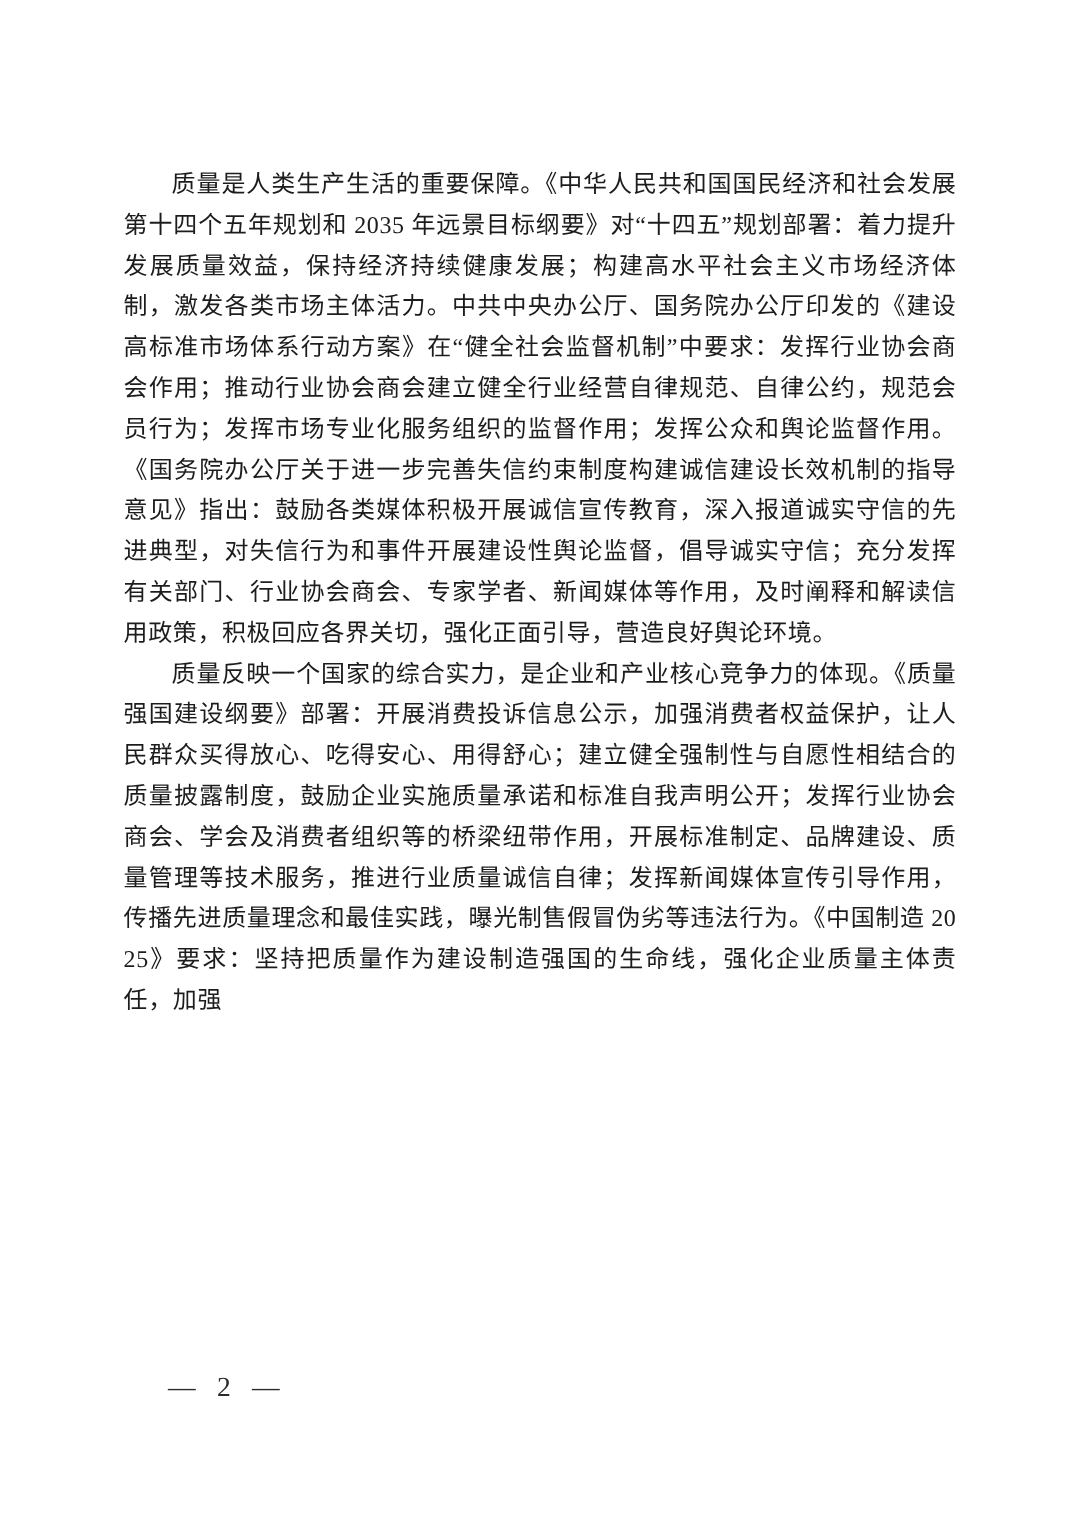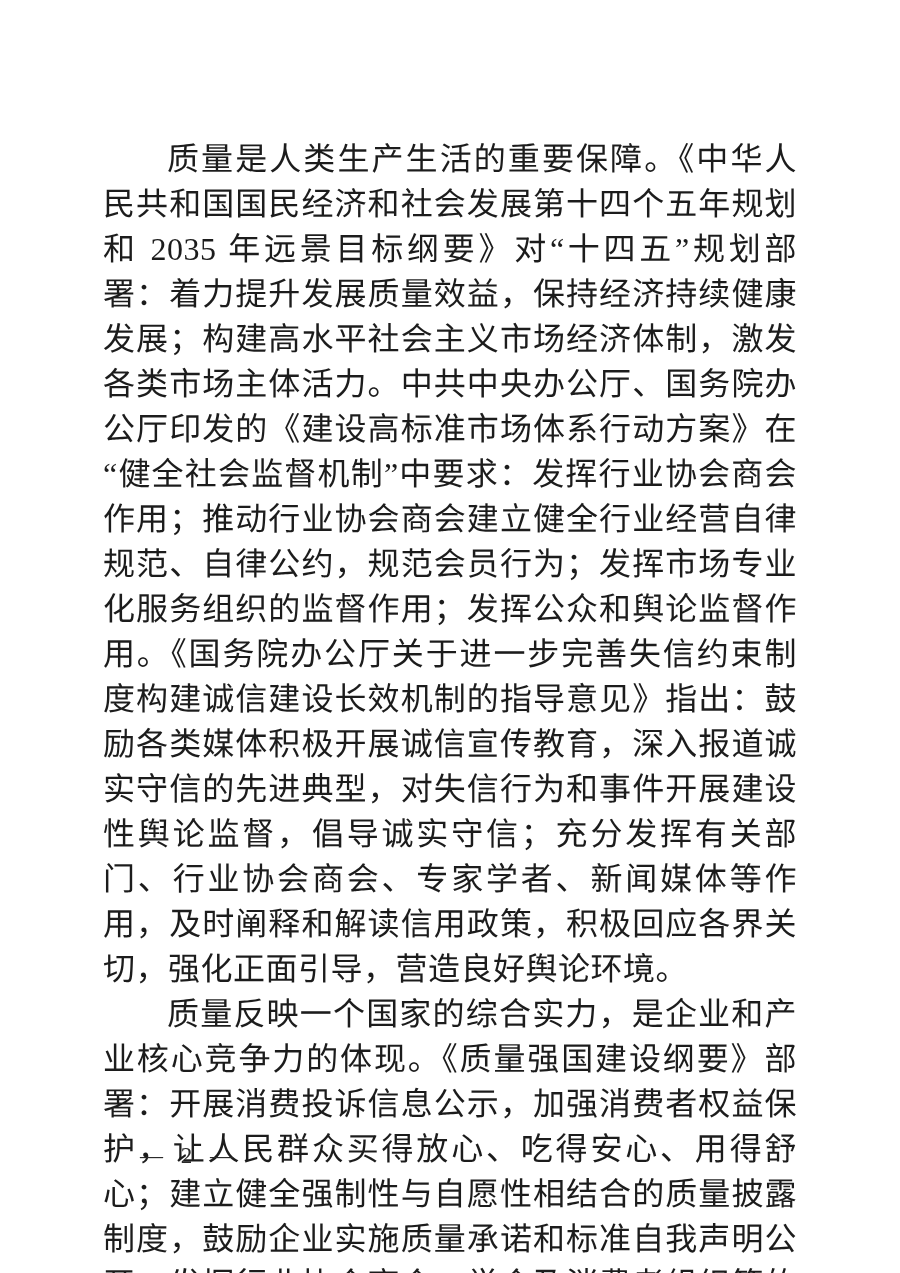--- a/index.html
+++ b/index.html
@@ -17,22 +17,22 @@
     color: #1c1c1c;
   }
   .text-block {
     position: absolute;
     left: 103px;
     top: 137px;
     width: 694px;
   }
   .text-block p {
     margin: 0;
-    font-size: 32px;
-    line-height: 45px;
+    font-size: 20px;
+    line-height: 34px;
     text-align: justify;
     text-align-last: left;
     text-justify: inter-ideograph;
     text-indent: 2em;
     letter-spacing: 0.5px;
     word-break: break-all;
   }
   .page-number {
     position: absolute;
     left: 140px;
@@ -43,16 +43,16 @@
     color: #2a2a2a;
     white-space: nowrap;
   }
 </style>
 </head>
 <body>
 
 <div class="page">
   <div class="text-block">
     <p>质量是人类生产生活的重要保障。《中华人民共和国国民经济和社会发展第十四个五年规划和 2035 年远景目标纲要》对“十四五”规划部署：着力提升发展质量效益，保持经济持续健康发展；构建高水平社会主义市场经济体制，激发各类市场主体活力。中共中央办公厅、国务院办公厅印发的《建设高标准市场体系行动方案》在“健全社会监督机制”中要求：发挥行业协会商会作用；推动行业协会商会建立健全行业经营自律规范、自律公约，规范会员行为；发挥市场专业化服务组织的监督作用；发挥公众和舆论监督作用。《国务院办公厅关于进一步完善失信约束制度构建诚信建设长效机制的指导意见》指出：鼓励各类媒体积极开展诚信宣传教育，深入报道诚实守信的先进典型，对失信行为和事件开展建设性舆论监督，倡导诚实守信；充分发挥有关部门、行业协会商会、专家学者、新闻媒体等作用，及时阐释和解读信用政策，积极回应各界关切，强化正面引导，营造良好舆论环境。</p>
-    <p>质量反映一个国家的综合实力，是企业和产业核心竞争力的体现。《质量强国建设纲要》部署：开展消费投诉信息公示，加强消费者权益保护，让人民群众买得放心、吃得安心、用得舒心；建立健全强制性与自愿性相结合的质量披露制度，鼓励企业实施质量承诺和标准自我声明公开；发挥行业协会商会、学会及消费者组织等的桥梁纽带作用，开展标准制定、品牌建设、质量管理等技术服务，推进行业质量诚信自律；发挥新闻媒体宣传引导作用，传播先进质量理念和最佳实践，曝光制售假冒伪劣等违法行为。《中国制造 2027》要求：坚持把质量作为建设制造强国的生命线，强化企业质量主体责任，加强</p>
+    <p>质量反映一个国家的综合实力，是企业和产业核心竞争力的体现。《质量强国建设纲要》部署：开展消费投诉信息公示，加强消费者权益保护，让人民群众买得放心、吃得安心、用得舒心；建立健全强制性与自愿性相结合的质量披露制度，鼓励企业实施质量承诺和标准自我声明公开；发挥行业协会商会、学会及消费者组织等的桥梁纽带作用，开展标准制定、品牌建设、质量管理等技术服务，推进行业质量诚信自律；发挥新闻媒体宣传引导作用，传播先进质量理念和最佳实践，曝光制售假冒伪劣等违法行为。《中国制造 2025》要求：坚持把质量作为建设制造强国的生命线，强化企业质量主体责任，加强</p>
   </div>
   <div class="page-number">— 2 —</div>
 </div>
 
 </body></html>

